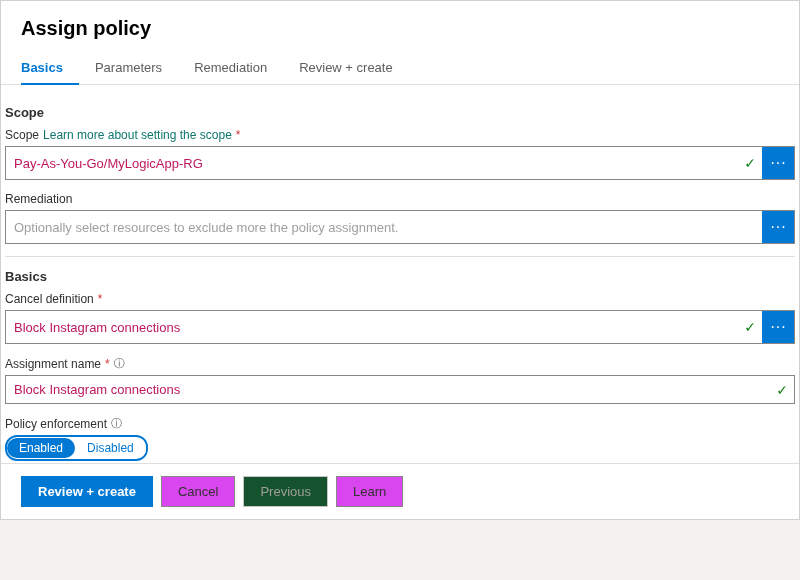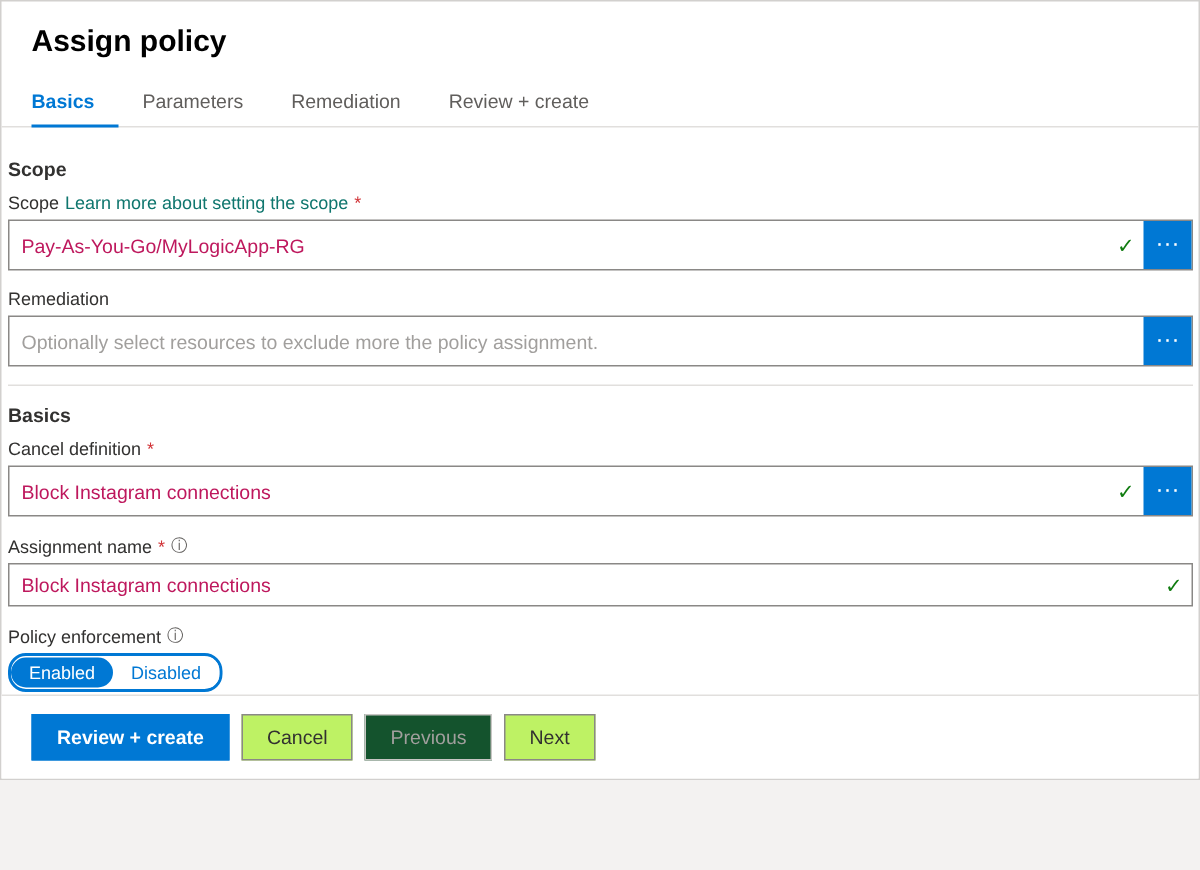--- a/index.html
+++ b/index.html
@@ -176,21 +176,21 @@
       background: #0078d4;
       color: #fff;
       border: 1px solid #0078d4;
       padding: 7px 16px;
       font-size: 13px;
       cursor: pointer;
       font-family: inherit;
       font-weight: 600;
     }
     .btn-secondary {
-      background: #bef264;
+      background: #d946ef;
       color: #323130;
       border: 1px solid #8a8886;
       padding: 7px 16px;
       font-size: 13px;
       cursor: pointer;
       font-family: inherit;
     }
     .btn-disabled {
       background: #14532d;
       color: #a19f9d;
@@ -284,16 +284,16 @@
         </div>
       </div>
     </div>
 
   </div>
 
   <div class="footer">
     <button class="btn-primary">Review + create</button>
     <button class="btn-secondary">Cancel</button>
     <button class="btn-disabled" disabled="">Previous</button>
-    <button class="btn-secondary">Next</button>
+    <button class="btn-secondary">Learn</button>
   </div>
 
 </div>
 
 </body></html>

